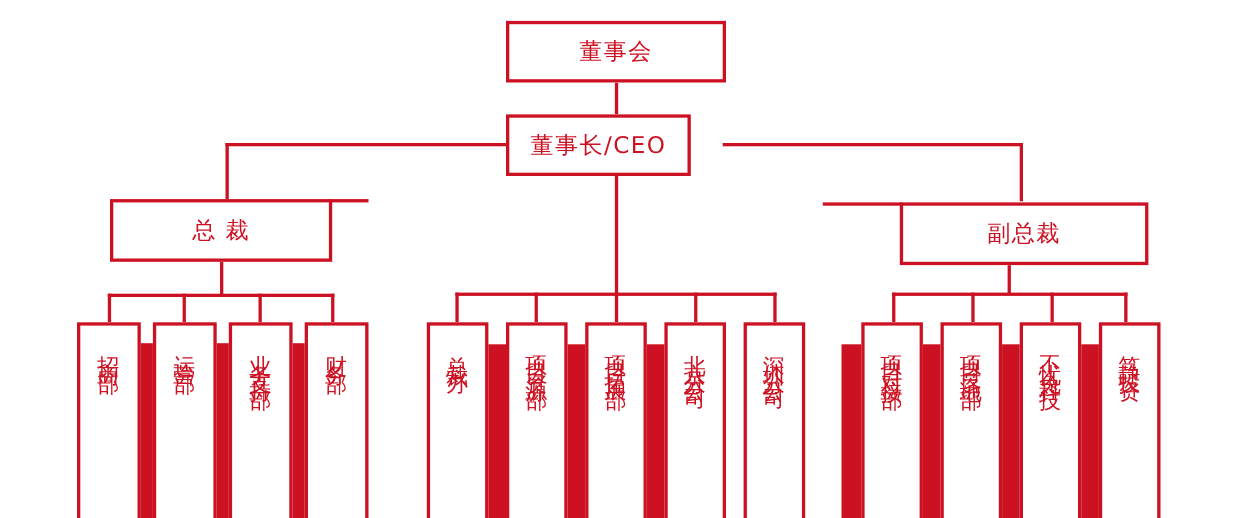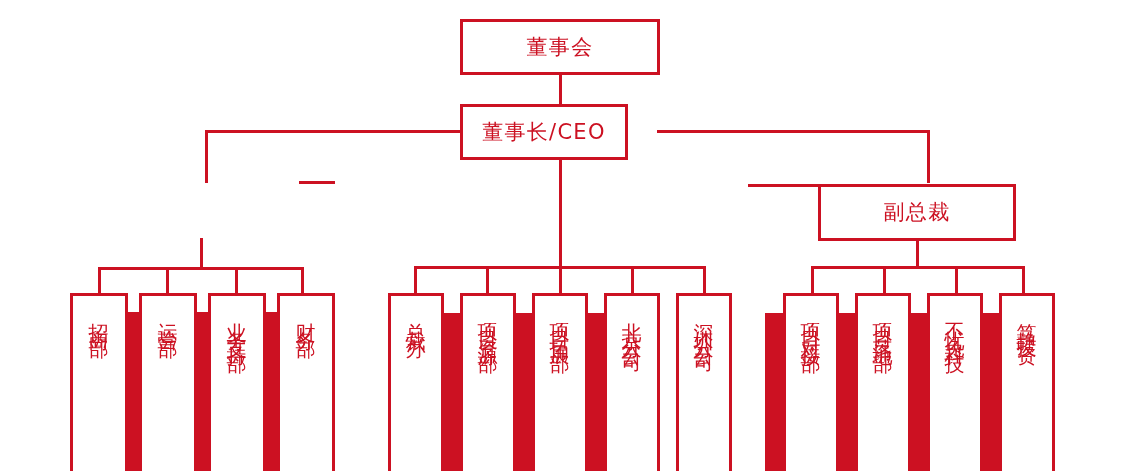--- a/index.html
+++ b/index.html
@@ -89,24 +89,27 @@
   </div>
 
   <div class="edge h" style="left:205px; top:114px; width:258px;"></div>
   <div class="edge v" style="left:205px; top:114px; height:53px;"></div>
 
   <div class="edge h" style="left:657px; top:114px; width:273px;"></div>
   <div class="edge v" style="left:927px; top:114px; height:53px;"></div>
 
   <div class="edge v" style="left:559px; top:144px; height:108px;"></div>
 
+  <div class="node-box horiz" style="left:100px; top:165px; width:202px; height:57px;">
+    <span class="node-label">总 裁</span>
+  </div>
 
   <div class="cap-line" style="left:299px; top:165px; width:36px;"></div>
 
-  <div class="node-box horiz" style="left:818px; top:168px; width:198px; height:57px;">
+  <div class="node-box horiz" style="left:818px; top:168px; width:226px; height:57px;">
     <span class="node-label">副总裁</span>
   </div>
 
   <div class="cap-line" style="left:748px; top:168px; width:73px;"></div>
 
   <div class="edge v" style="left:200px; top:222px; height:31px;"></div>
   <div class="edge h" style="left:98px; top:251px; width:206px;"></div>
   <div class="edge v" style="left:98px; top:251px; height:26px;"></div>
   <div class="edge v" style="left:166px; top:251px; height:26px;"></div>
   <div class="edge v" style="left:235px; top:251px; height:26px;"></div>

